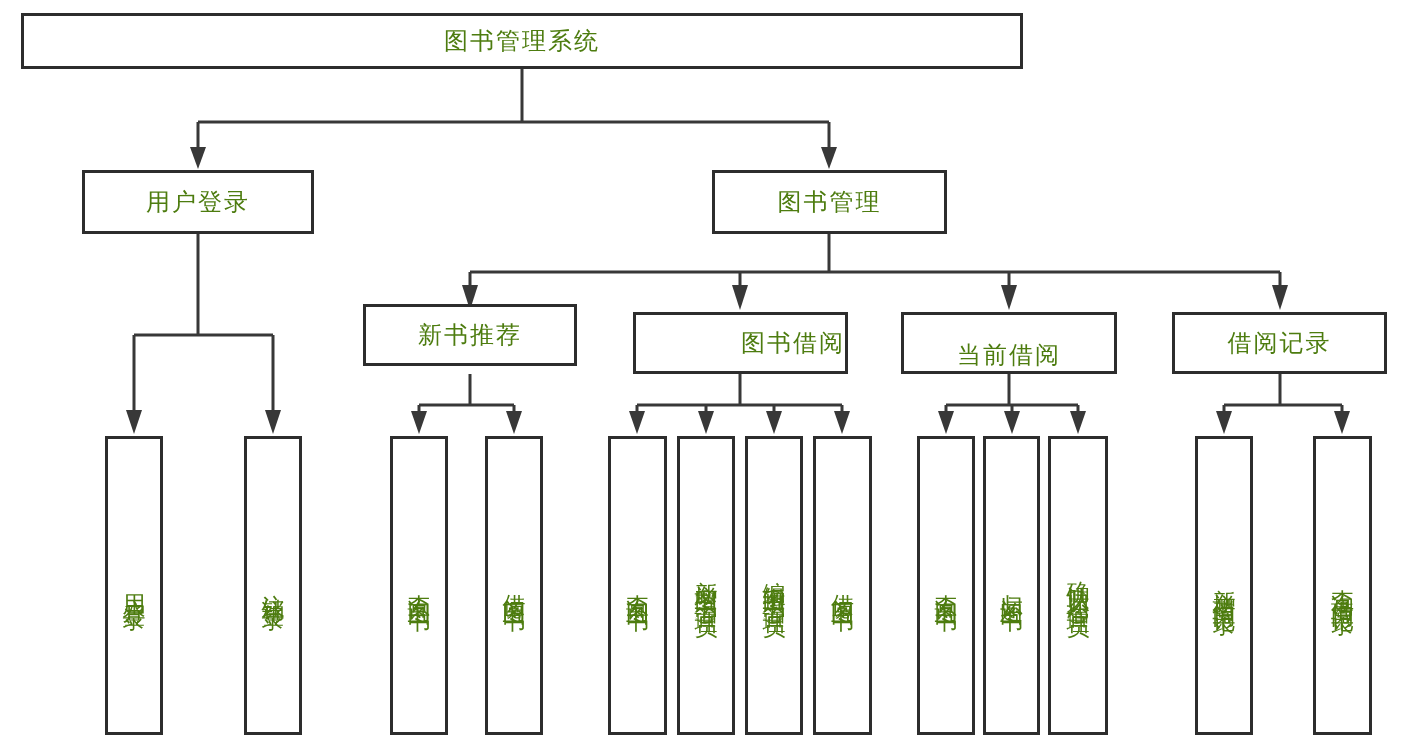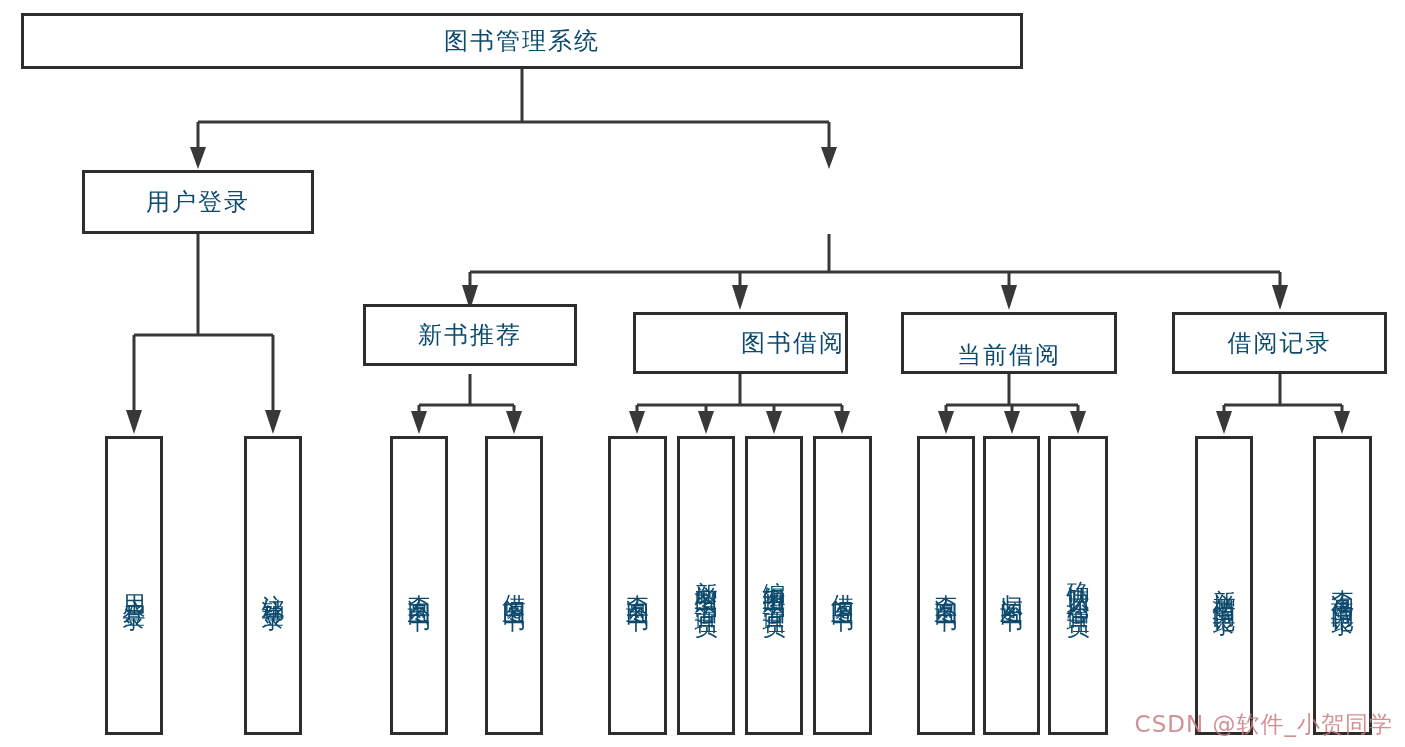--- a/index.html
+++ b/index.html
@@ -4,21 +4,21 @@
 <style>
   html,body{margin:0;padding:0;background:#ffffff;}
   .stage{
     position:relative;width:1405px;height:747px;background:#ffffff;
     font-family:"DejaVu Sans","Liberation Sans",sans-serif;overflow:hidden;
   }
   svg.wires{position:absolute;left:0;top:0;width:1405px;height:747px;z-index:1;}
   .node{
     position:absolute;background:#ffffff;border:3px solid #2d2d2d;
     box-sizing:border-box;display:flex;align-items:center;justify-content:center;
-    color:#0c4a6e;z-index:2;
+    color:#4d7c0f;z-index:2;
   }
   .hlabel{font-size:24px;letter-spacing:2px;white-space:nowrap;}
   .vnode{z-index:2;}
   .vlabel{
     writing-mode:vertical-rl;font-size:23px;letter-spacing:5px;line-height:1;
     white-space:nowrap;
   }
   .watermark{
     position:absolute;right:12px;bottom:7px;font-size:23px;letter-spacing:1px;
     color:rgba(203,123,128,0.85);z-index:6;white-space:nowrap;
@@ -79,20 +79,23 @@
     </g>
   </svg>
 
   <div class="node" style="left:21px;top:13px;width:1002px;height:56px;">
     <span class="hlabel">图书管理系统</span>
   </div>
 
   <div class="node" style="left:82px;top:170px;width:232px;height:64px;">
     <span class="hlabel">用户登录</span>
   </div>
+  <div class="node" style="left:712px;top:170px;width:235px;height:64px;">
+    <span class="hlabel">图书管理</span>
+  </div>
 
   <div class="node" style="left:363px;top:304px;width:214px;height:62px;">
     <span class="hlabel">新书推荐</span>
   </div>
   <div class="node" style="left:633px;top:312px;width:215px;height:62px;justify-content:flex-end;">
     <span class="hlabel">图书借阅</span>
   </div>
   <div class="node" style="left:901px;top:312px;width:216px;height:62px;align-items:flex-end;">
     <span class="hlabel">当前借阅</span>
   </div>
@@ -137,15 +140,14 @@
     <span class="vlabel">确认归还（管理员）</span>
   </div>
 
   <div class="node vnode" style="left:1195px;top:436px;width:58px;height:299px;">
     <span class="vlabel">新增借阅记录</span>
   </div>
   <div class="node vnode" style="left:1313px;top:436px;width:59px;height:299px;">
     <span class="vlabel">查询借阅记录</span>
   </div>
 
-  <div class="watermark">CSDN @软件_小贺同学</div>
 
 </div>
 
 </body></html>

